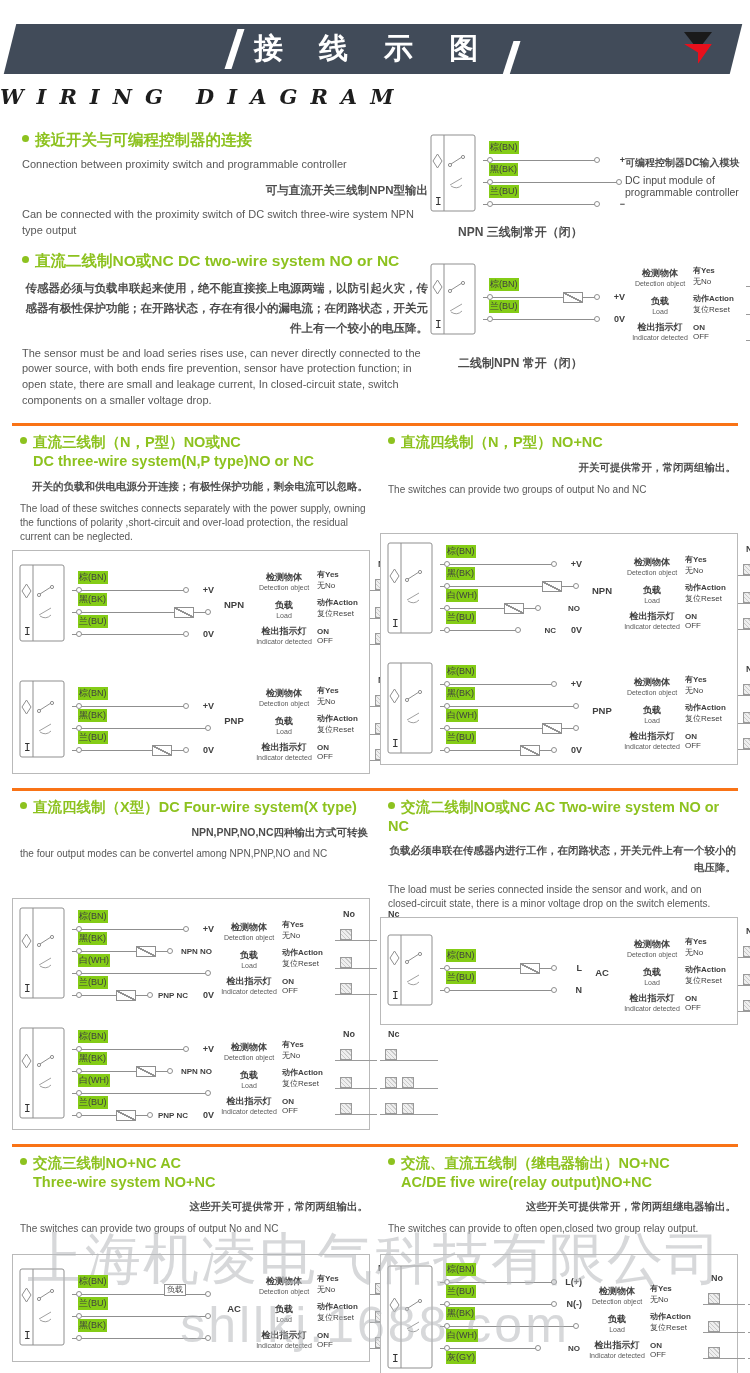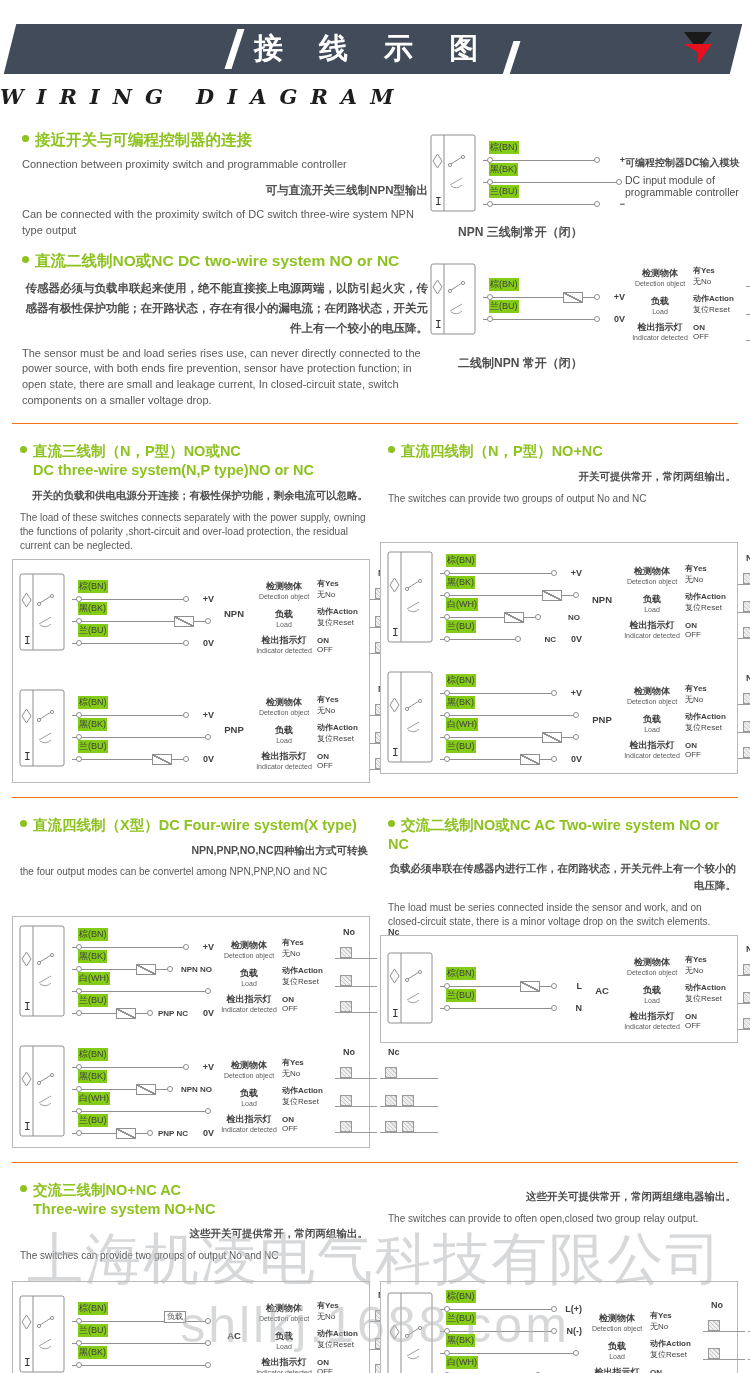--- a/index.html
+++ b/index.html
@@ -31,21 +31,21 @@
   .para-en { font-size:11px; color:#585858; line-height:1.45; margin-top:7px; }
 
   .s1 { display:grid; grid-template-columns:410px 1fr; margin:16px 8px 0 20px; }
   .s2 { display:grid; grid-template-columns:410px 1fr; margin:8px 8px 0 20px; }
   .s1-right, .s2-right { padding-top:6px; }
   .note { font-size:10.5px; color:#4d4d4d; width:130px; padding-top:22px; }
   .note .nz { font-weight:bold; margin-bottom:4px; font-size:10px; }
   .diag-caption { font-size:12px; font-weight:bold; color:#4d4d4d; margin:8px 0 0 28px; }
 
   
-  .grp { display:grid; grid-template-columns:1fr 1fr; column-gap:10px; margin:14px 12px 0 12px; padding-top:16px; border-top:1px solid #f97316; }
+  .grp { display:grid; grid-template-columns:1fr 1fr; column-gap:10px; margin:14px 12px 0 12px; padding-top:5px; border-top:3px solid #f97316; }
   .grp .col { min-width:0; }
   .grp .sec-head { min-height:96px; padding-left:8px; }
   .grp .sec-title { font-size:14.5px; }
   .grp .para-zh { font-size:10.5px; line-height:1.6; }
   .grp .para-en { font-size:10px; line-height:1.4; }
   .diag-box { border:1px solid #b9b9b9; background:#fff; padding:8px 4px 6px 6px; margin-top:6px; }
   .diag-box .diag + .diag { margin-top:14px; padding-top:10px; }
 
   
   .dflex { display:flex; align-items:center; gap:5px; }
@@ -993,20 +993,21 @@
                     <span class="pulse"></span>
                   </div>
                 </div>
               </div>
             </div>
           </div>
       </div>
     </div>
     <div class="col">
       <div class="sec-head">
+        <div class="sec-title"><span class="bullet"></span><span>交流、直流五线制（继电器输出）NO+NC</span><br><span class="en" style="margin-left:13px;">AC/DE five wire(relay output)NO+NC</span></div>
         <div class="para-zh">这些开关可提供常开，常闭两组继电器输出。</div>
         <div class="para-en">The switches can provide to often open,closed two group relay output.</div>
       </div>
       <div class="diag-box">
         <div class="diag">
             <div class="dflex">
               <div class="sensor-wrap"><svg width="46" height="104" viewBox="0 0 46 104" xmlns="http://www.w3.org/2000/svg" fill="none">
     <rect x="1" y="1" width="44" height="102" rx="2" stroke="#8f8f8f"></rect>
     <line x1="14" y1="1" x2="14" y2="103" stroke="#8f8f8f"></line>
     <path d="M3 40 L7.5 33 L12 40 L7.5 47 Z" stroke="#8f8f8f"></path>

